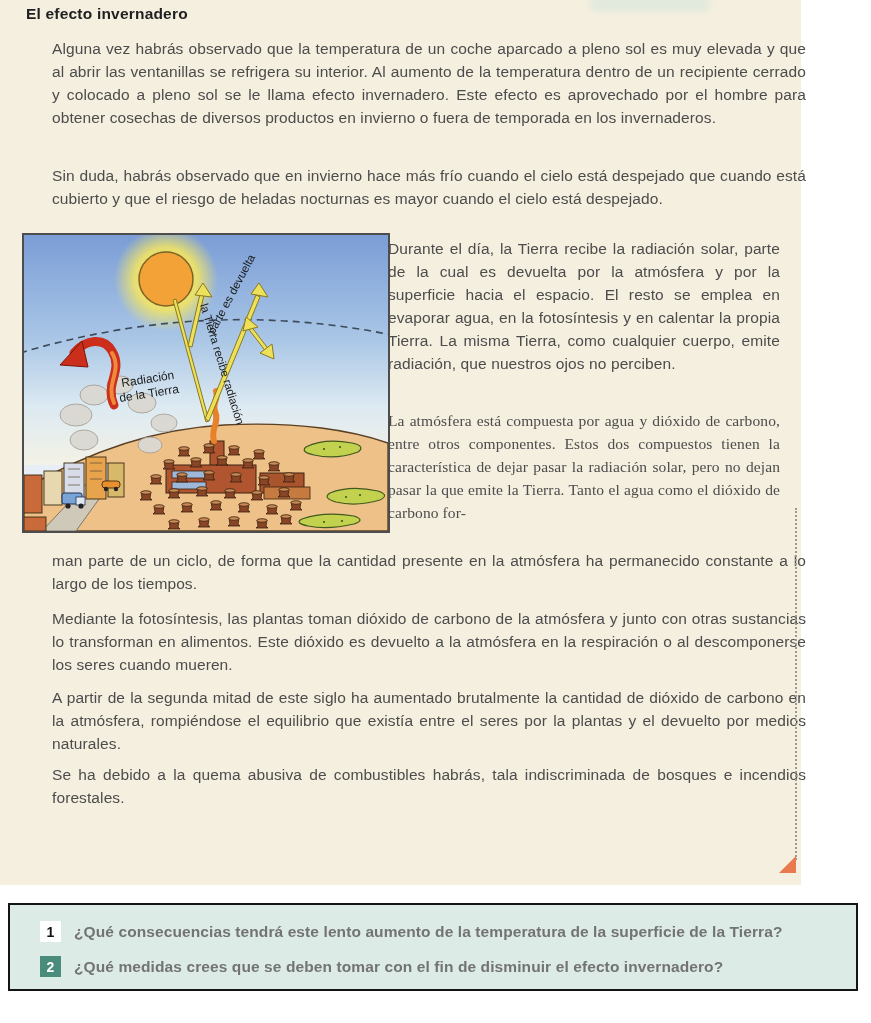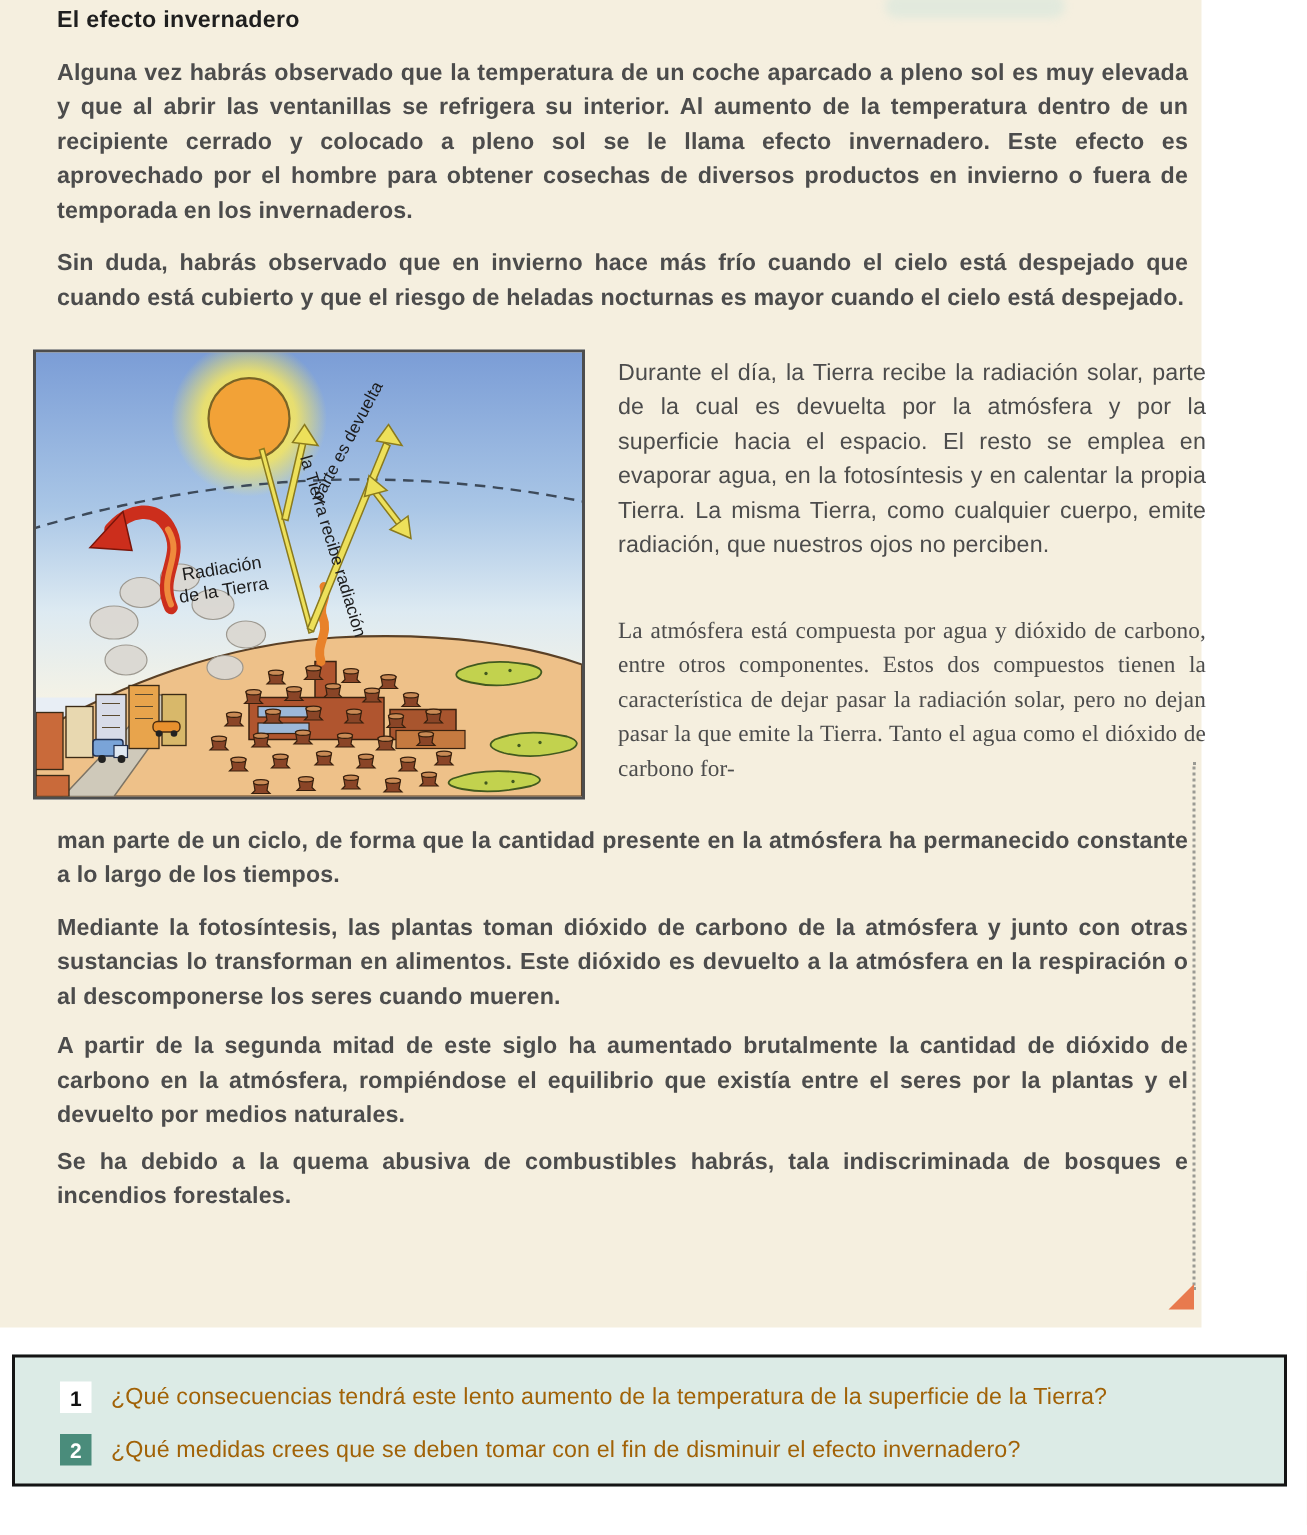--- a/index.html
+++ b/index.html
@@ -10,29 +10,29 @@
   }
   .paper {
     position:absolute; left:0; top:0; width:801px; height:885px;
     background:#f5efdf;
   }
   .bleed {
     position:absolute; left:590px; top:-4px; width:120px; height:16px;
     background:#bfe0da; opacity:0.35; filter:blur(3px); border-radius:8px;
   }
   .title {
-    position:absolute; left:38px; top:5px; width:740px;
+    position:absolute; left:26px; top:5px; width:740px;
     font-size:15.5px; font-weight:bold; color:#1f1f1f; letter-spacing:0.2px;
   }
   .para {
     position:absolute; color:#4c4c4c; font-size:15.5px; line-height:23px;
     text-align:justify; letter-spacing:0.1px;
   }
-  .p-full  { left:38px; width:754px;font-weight:bold; }
-  .p-col   { left:412px; width:392px; }
+  .p-full  { left:52px; width:754px; }
+  .p-col   { left:388px; width:392px; }
   .fig {
     position:absolute; left:22px; top:233px; width:368px; height:300px;
     border:2px solid #4d4d4d; background:#e8eef5; box-sizing:border-box;
   }
   .fig svg { display:block; }
   .dotline {
     position:absolute; left:795px; top:508px; height:352px; width:0;
     border-left:2px dotted #9a9a94;
   }
   .fold-triangle {
@@ -46,21 +46,21 @@
   .qrow { position:absolute; left:30px; display:flex; align-items:flex-start; }
   .qrow-1 { top:16px; }
   .qrow-2 { top:51px; }
   .qbadge {
     width:21px; height:21px; flex:0 0 21px; margin-right:13px;
     display:flex; align-items:center; justify-content:center;
     font-size:14px; font-weight:bold;
   }
   .qbadge-1 { background:#ffffff; color:#111111; }
   .qbadge-2 { background:#4a8c7b; color:#ffffff; }
-  .qtext { font-size:15.5px; color:#a16207; line-height:21px; letter-spacing:0.1px; }
+  .qtext { font-size:15.5px; color:#737373; line-height:21px; letter-spacing:0.1px;font-weight:bold; }
 </style>
 </head>
 <body>
 
 <div class="page">
 
   <div class="paper"></div>
   <div class="bleed"></div>
 
   <div class="title">El efecto invernadero</div>

